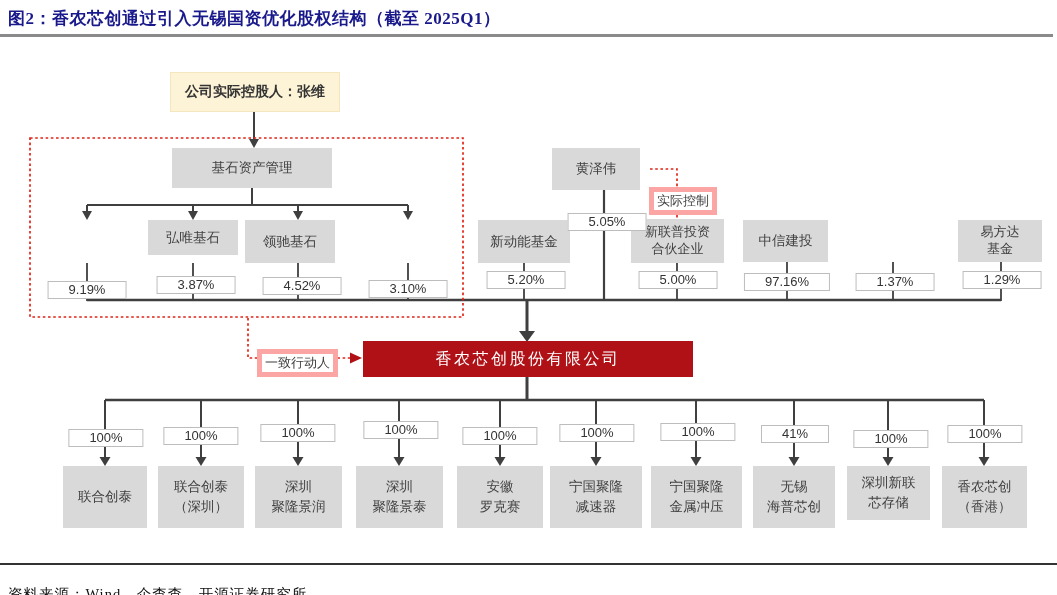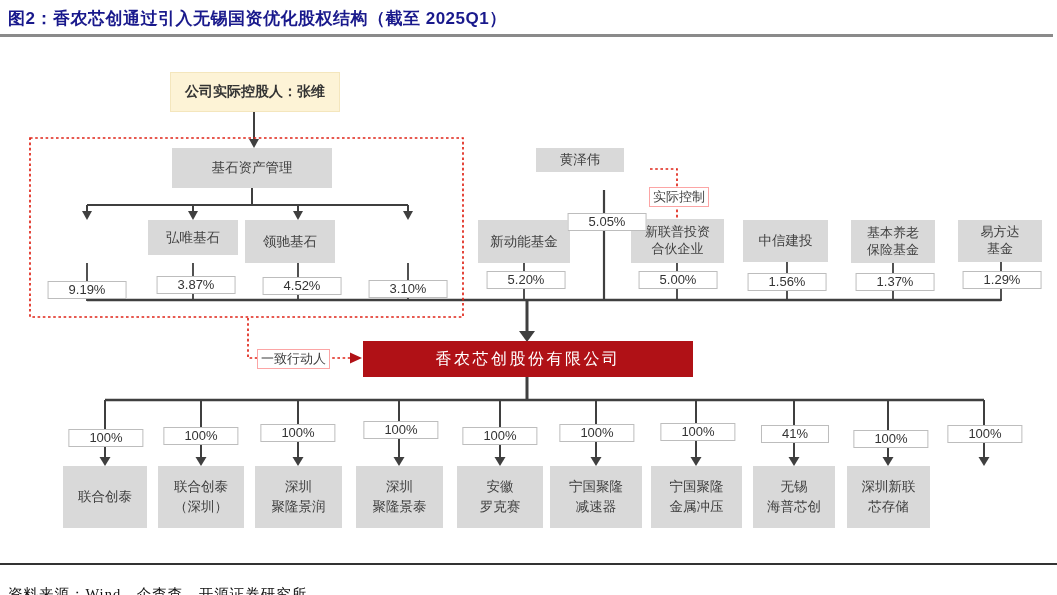--- a/index.html
+++ b/index.html
@@ -1,36 +1,36 @@
 <!DOCTYPE html>
 <html><head>
 <meta charset="utf-8">
 <style>
   html,body{margin:0;padding:0;background:#fff;}
   #stage{position:relative;width:1057px;height:595px;background:#fff;overflow:hidden;
          font-family:"Liberation Sans","DejaVu Sans",sans-serif;}
   .abs{position:absolute;}
-  #fig-title{left:8px;top:7px;font-family:Liberation Sans, sans-serif;
+  #fig-title{left:8px;top:7px;font-family:Liberation Serif, serif;
              font-weight:bold;font-size:17px;color:#19198c;letter-spacing:.5px;white-space:nowrap;}
   .rule-top{left:0;top:34px;width:1053px;height:3px;background:#8a8a8a;}
   .rule-bottom{left:0;top:563px;width:1057px;height:2px;background:#333;}
   #source-note{left:8px;top:570px;font-family:"Liberation Serif","DejaVu Serif",serif;
                font-size:14.5px;color:#111;letter-spacing:1px;margin-top:15px;}
   svg.connectors{left:0;top:0;z-index:1;}
   .gbox{position:absolute;z-index:2;background:#d9d9d9;color:#3f3f3f;display:flex;
         align-items:center;justify-content:center;text-align:center;font-size:13.5px;
         line-height:1.3;white-space:pre-line;}
   .ybox{position:absolute;z-index:2;background:#fdf3d6;border:1px solid #f4e6bd;color:#333;
         display:flex;align-items:center;justify-content:center;font-size:14px;font-weight:600;}
   .redbox{position:absolute;z-index:2;background:#b01116;color:#fff;display:flex;
           align-items:center;justify-content:center;font-size:16px;letter-spacing:2.5px;}
   .stake{position:absolute;z-index:3;transform:translateX(-50%);background:#fff;
          border:1px solid #bdbdbd;color:#333;font-size:13px;line-height:16px;
          padding:0 20px;white-space:nowrap;}
-  .tag{position:absolute;z-index:3;background:#fff;border:1px solid #fca5a5;color:#3f3f3f;
+  .tag{position:absolute;z-index:3;background:#fff;border:5px solid #fca5a5;color:#3f3f3f;
        font-size:13px;line-height:16px;padding:1px 3px;white-space:nowrap;}
   .sub{font-size:13.5px;line-height:1.5;}
 </style>
 </head>
 <body>
 
 <div id="stage">
 
   <div id="fig-title" class="abs">图2：香农芯创通过引入无锡国资优化股权结构（截至 2025Q1）</div>
   <div class="abs rule-top"></div>
@@ -101,36 +101,34 @@
   <div class="gbox" style="left:172px;top:148px;width:160px;height:40px">基石资产管理</div>
 
   <div class="gbox" style="left:148px;top:220px;width:90px;height:35px">弘唯基石</div>
   <div class="gbox" style="left:245px;top:220px;width:90px;height:43px">领驰基石</div>
 
   <div class="stake" style="left:87px;top:281px">9.19%</div>
   <div class="stake" style="left:196px;top:276px">3.87%</div>
   <div class="stake" style="left:302px;top:277px">4.52%</div>
   <div class="stake" style="left:408px;top:280px">3.10%</div>
 
-  <div class="gbox" style="left:536px;top:148px;width:88px;height:24px">黄泽伟</div>
+  <div class="gbox" style="left:552px;top:148px;width:88px;height:42px">黄泽伟</div>
   <div class="stake" style="left:607px;top:213px">5.05%</div>
   <div class="tag" style="left:649px;top:187px">实际控制</div>
 
   <div class="gbox" style="left:478px;top:220px;width:92px;height:43px">新动能基金</div>
   <div class="gbox" style="left:631px;top:219px;width:93px;height:44px;font-size:13px">新联普投资
 合伙企业</div>
   <div class="gbox" style="left:743px;top:220px;width:85px;height:42px">中信建投</div>
-  <div class="gbox" style="left:851px;top:220px;width:84px;height:43px;font-size:13px">基本养老
-保险基金</div>
   <div class="gbox" style="left:958px;top:220px;width:84px;height:42px;font-size:13px">易方达
 基金</div>
 
   <div class="stake" style="left:526px;top:271px">5.20%</div>
   <div class="stake" style="left:678px;top:271px">5.00%</div>
-  <div class="stake" style="left:787px;top:273px">1.56%</div>
+  <div class="stake" style="left:787px;top:273px">97.16%</div>
   <div class="stake" style="left:895px;top:273px">1.37%</div>
   <div class="stake" style="left:1002px;top:271px">1.29%</div>
 
   <div class="tag" style="left:257px;top:349px">一致行动人</div>
 
   <div class="redbox" style="left:363px;top:341px;width:330px;height:36px">香农芯创股份有限公司</div>
 
   <div class="gbox sub" style="left:63px;top:466px;width:84px;height:62px">联合创泰</div>
   <div class="gbox sub" style="left:158px;top:466px;width:86px;height:62px">联合创泰
 （深圳）</div>
@@ -139,22 +137,24 @@
   <div class="gbox sub" style="left:356px;top:466px;width:87px;height:62px">深圳
 聚隆景泰</div>
   <div class="gbox sub" style="left:457px;top:466px;width:86px;height:62px">安徽
 罗克赛</div>
   <div class="gbox sub" style="left:550px;top:466px;width:92px;height:62px">宁国聚隆
 减速器</div>
   <div class="gbox sub" style="left:651px;top:466px;width:91px;height:62px">宁国聚隆
 金属冲压</div>
   <div class="gbox sub" style="left:753px;top:466px;width:82px;height:62px">无锡
 海普芯创</div>
-  <div class="gbox sub" style="left:847px;top:466px;width:83px;height:62px">深圳新联
+  <div class="gbox sub" style="left:847px;top:466px;width:83px;height:54px">深圳新联
 芯存储</div>
+  <div class="gbox sub" style="left:942px;top:466px;width:85px;height:62px">香农芯创
+（香港）</div>
 
   <div class="stake" style="left:106px;top:429px">100%</div>
   <div class="stake" style="left:201px;top:427px">100%</div>
   <div class="stake" style="left:298px;top:424px">100%</div>
   <div class="stake" style="left:401px;top:421px">100%</div>
   <div class="stake" style="left:500px;top:427px">100%</div>
   <div class="stake" style="left:597px;top:424px">100%</div>
   <div class="stake" style="left:698px;top:423px">100%</div>
   <div class="stake" style="left:795px;top:425px">41%</div>
   <div class="stake" style="left:891px;top:430px">100%</div>

